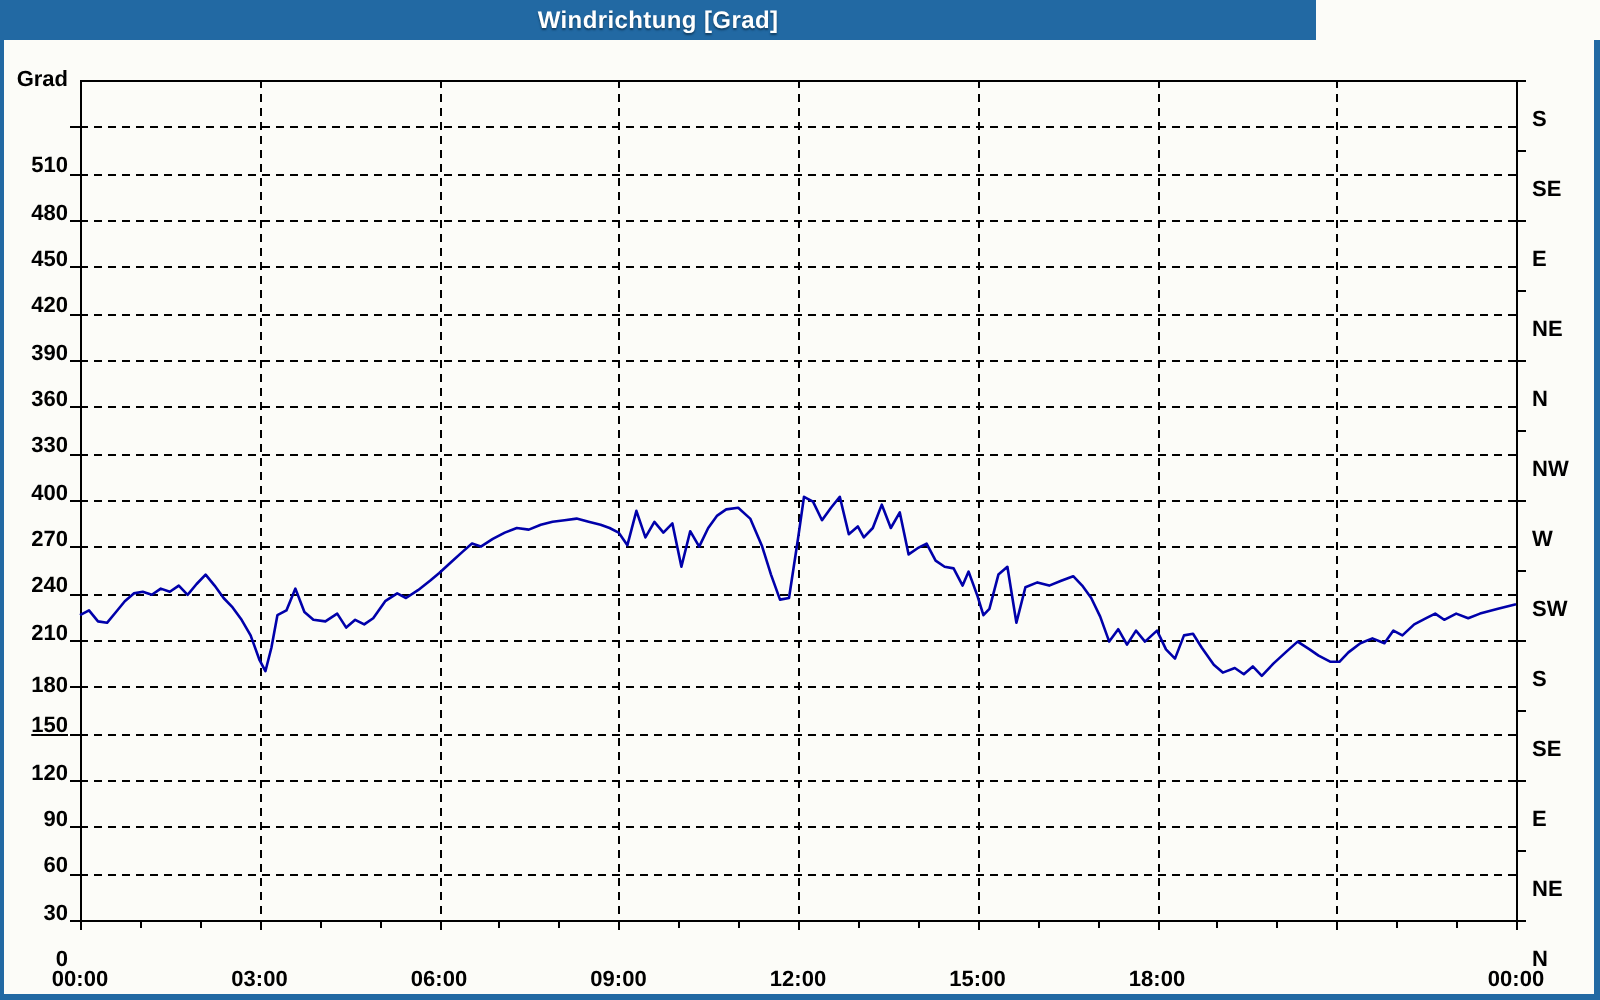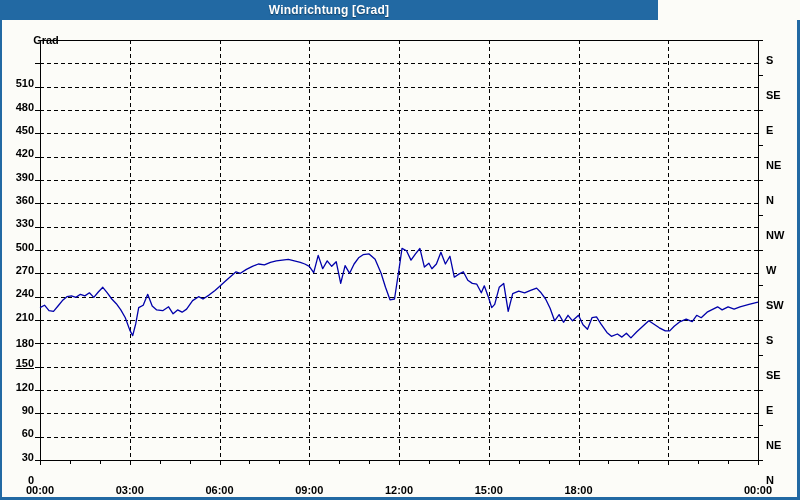--- a/index.html
+++ b/index.html
@@ -33,21 +33,21 @@
     background:#fcfcf8;
   }
   #plot-svg{position:absolute;left:0;top:0;}
   .axis-label{
     position:absolute;font-size:11px;font-weight:bold;color:#000;
     white-space:nowrap;line-height:12px;
   }
   .y-lab{width:32px;text-align:right;}
   .x-lab{width:56px;text-align:center;}
   .r-lab{text-align:left;}
-  .unit-lab{width:32px;text-align:center;padding-left:28px;}
+  .unit-lab{width:32px;text-align:right;}
 </style>
 </head>
 <body>
 
 <div class="window">
   <div class="titlebar">
     <span>Windrichtung [Grad]</span>
   </div>
   <div class="content">
     <svg id="plot-svg" width="797" height="477">
@@ -139,21 +139,21 @@
         <div class="axis-label y-lab" style="left: 0px; top: 454px;">0</div>
         <div class="axis-label y-lab" style="left: 0px; top: 430.667px;">30</div>
         <div class="axis-label y-lab" style="left: 0px; top: 407.333px;">60</div>
         <div class="axis-label y-lab" style="left: 0px; top: 384px;">90</div>
         <div class="axis-label y-lab" style="left: 0px; top: 360.667px;">120</div>
         <div class="axis-label y-lab" style="left: 0px; top: 337.333px; text-decoration: underline;">150</div>
         <div class="axis-label y-lab" style="left: 0px; top: 317px;">180</div>
         <div class="axis-label y-lab" style="left: 0px; top: 290.667px;">210</div>
         <div class="axis-label y-lab" style="left: 0px; top: 267.333px;">240</div>
         <div class="axis-label y-lab" style="left: 0px; top: 244px;">270</div>
-        <div class="axis-label y-lab" style="left: 0px; top: 220.667px;">500</div>
+        <div class="axis-label y-lab" style="left: 0px; top: 220.667px;">400</div>
         <div class="axis-label y-lab" style="left: 0px; top: 197.333px;">330</div>
         <div class="axis-label y-lab" style="left: 0px; top: 174px;">360</div>
         <div class="axis-label y-lab" style="left: 0px; top: 150.667px;">390</div>
         <div class="axis-label y-lab" style="left: 0px; top: 127.333px;">420</div>
         <div class="axis-label y-lab" style="left: 0px; top: 104px;">450</div>
         <div class="axis-label y-lab" style="left: 0px; top: 80.6667px;">480</div>
         <div class="axis-label y-lab" style="left: 0px; top: 57.3333px;">510</div>
         <div class="axis-label x-lab" style="left: 10px; top: 464px;">00:00</div>
         <div class="axis-label x-lab" style="left: 10px; top: 479px;">14.09.25</div>
         <div class="axis-label x-lab" style="left: 99.75px; top: 464px;">03:00</div>

